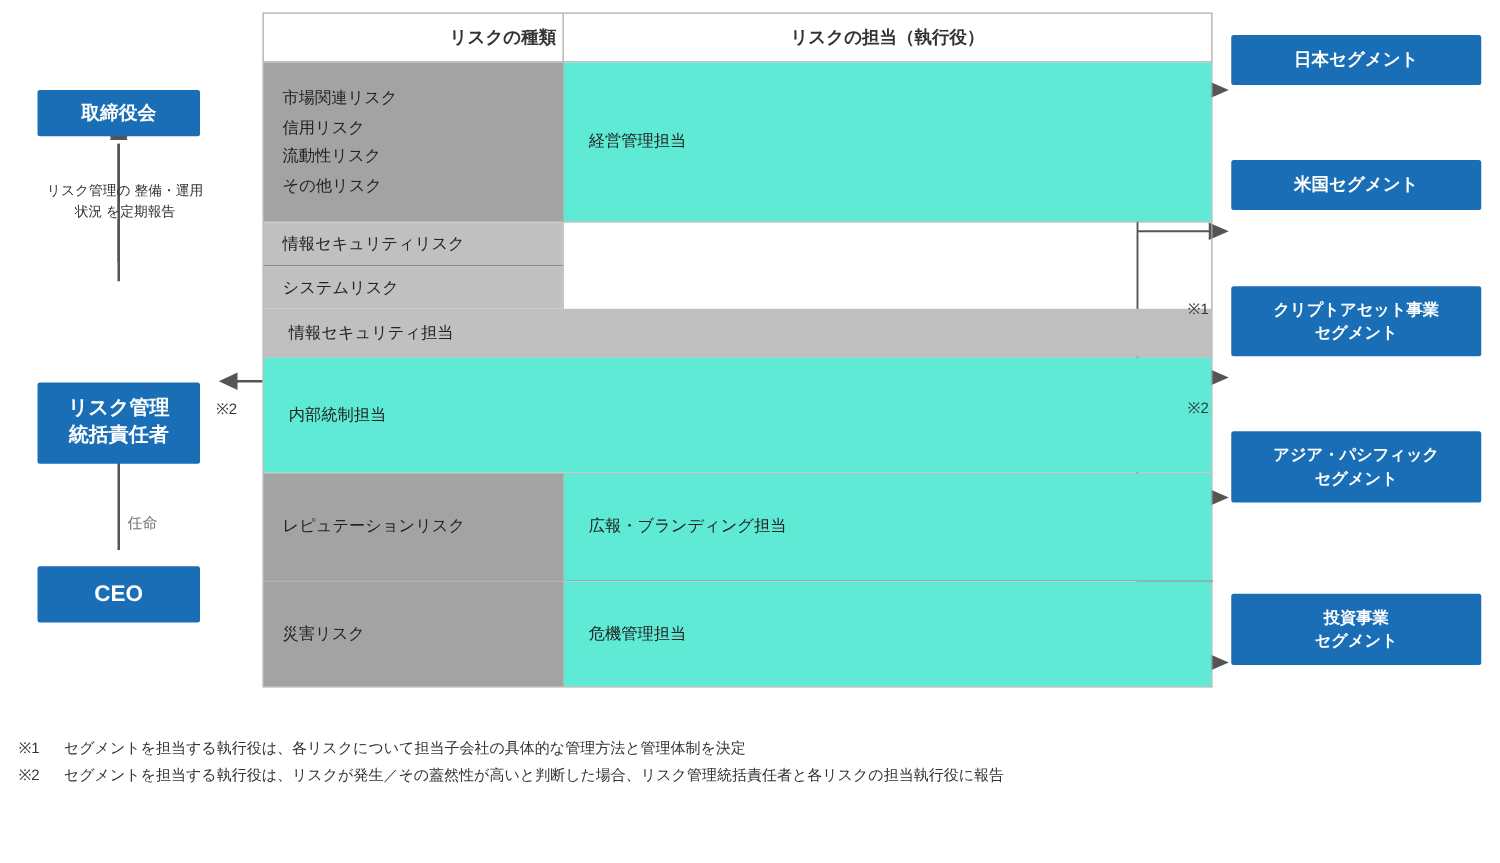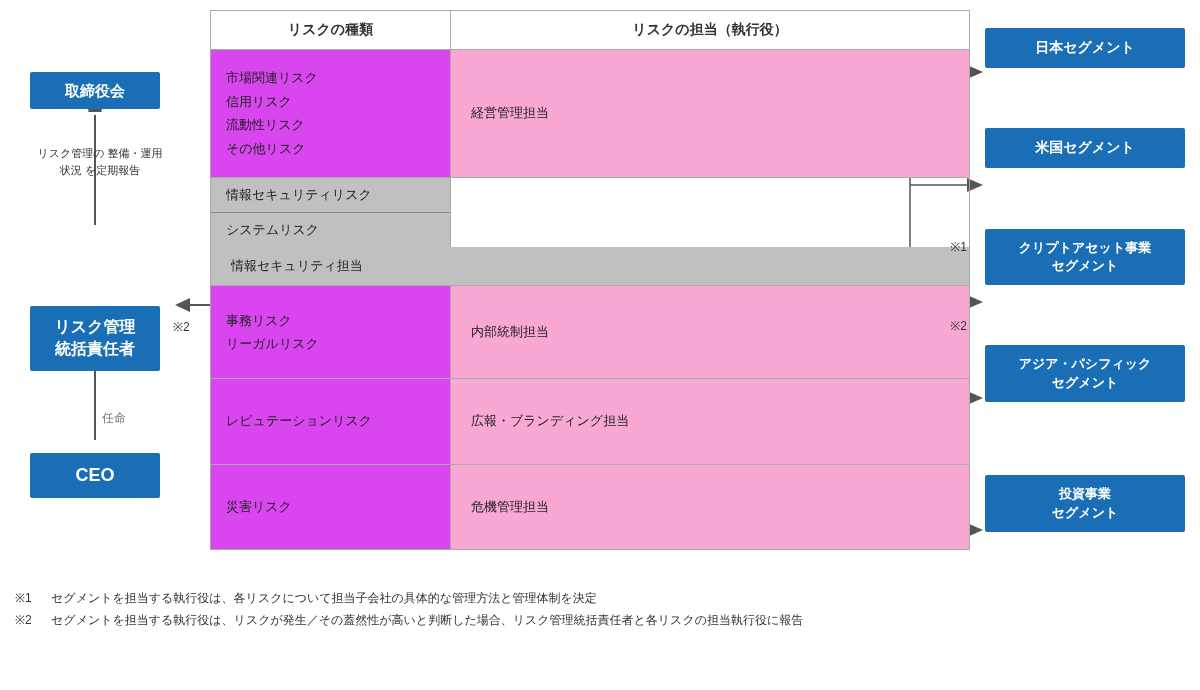--- a/index.html
+++ b/index.html
@@ -90,30 +90,30 @@
 
     .td-risk-type {
       width: 240px;
       flex-shrink: 0;
       border-right: 1.5px solid #aaa;
       padding: 10px 15px;
       display: flex;
       align-items: center;
       font-size: 13px;
       line-height: 1.7;
-      background: #d946ef;
+      background: #a3a3a3;
     }
 
     .td-risk-owner {
       flex: 1;
       padding: 10px 15px;
       display: flex;
       align-items: center;
       font-size: 13px;
-      background: #f9a8d4;
+      background: #5eead4;
     }
 
     .right-box {
       background: #1a6eb5;
       color: #fff;
       font-weight: bold;
       text-align: center;
       padding: 10px 8px;
       border-radius: 2px;
       font-size: 13px;
@@ -214,21 +214,21 @@
       <span>任命</span>
     </div>
 
     <div style="position:absolute; left:15px; top:443px; width:145px;">
       <div class="blue-box ceo">CEO</div>
     </div>
 
     <div style="position:absolute; left:195px; right:215px; top:0; bottom:30px; display:flex; flex-direction:column; border:1.5px solid #aaa;">
 
       <div class="table-header-row" style="display:flex; border-bottom:1.5px solid #aaa;">
-        <div class="th-cell col-risk-type" style="width:240px; flex-shrink:0; border-right:1.5px solid #aaa; padding:10px 5px; text-align:center; font-size:14px; font-weight:bold;">リスクの種類</div>
+        <div class="th-cell col-risk-type" style="width:240px; flex-shrink:0; border-right:1.5px solid #aaa; padding:10px 5px; text-align:right; font-size:14px; font-weight:bold;">リスクの種類</div>
         <div class="th-cell col-risk-owner" style="flex:1; padding:10px 5px; text-align:center; font-size:14px; font-weight:bold;">リスクの担当（執行役）</div>
       </div>
 
       <div class="table-body" style="display:flex; flex-direction:column; flex:1;">
 
         <div class="table-row" style="display:flex; border-bottom:1.5px solid #aaa; flex:1.5;">
           <div class="td-risk-type" style="width:240px; flex-shrink:0; border-right:1.5px solid #aaa; padding:10px 15px; display:flex; align-items:center; font-size:13px; line-height:1.8;">
             市場関連リスク<br>信用リスク<br>流動性リスク<br>その他リスク
           </div>
           <div class="td-risk-owner" style="flex:1; padding:10px 20px; display:flex; align-items:center; font-size:13px;">
@@ -246,23 +246,20 @@
               システムリスク
             </div>
           </div>
 
           <div style="flex:1; background:#c0c0c0; padding:10px 20px; display:flex; align-items:center; font-size:13px;">
             情報セキュリティ担当
           </div>
         </div>
 
         <div class="table-row" style="display:flex; border-bottom:1.5px solid #aaa; flex:1.1;">
-          <div class="td-risk-type" style="width:240px; flex-shrink:0; border-right:1.5px solid #aaa; padding:10px 15px; display:flex; align-items:center; font-size:13px; line-height:1.8;">
-            事務リスク<br>リーガルリスク
-          </div>
           <div class="td-risk-owner" style="flex:1; padding:10px 20px; display:flex; align-items:center; font-size:13px;">
             内部統制担当
           </div>
         </div>
 
         <div class="table-row" style="display:flex; border-bottom:1.5px solid #aaa; flex:1;">
           <div class="td-risk-type" style="width:240px; flex-shrink:0; border-right:1.5px solid #aaa; padding:10px 15px; display:flex; align-items:center; font-size:13px;">
             レピュテーションリスク
           </div>
           <div class="td-risk-owner" style="flex:1; padding:10px 20px; display:flex; align-items:center; font-size:13px;">

